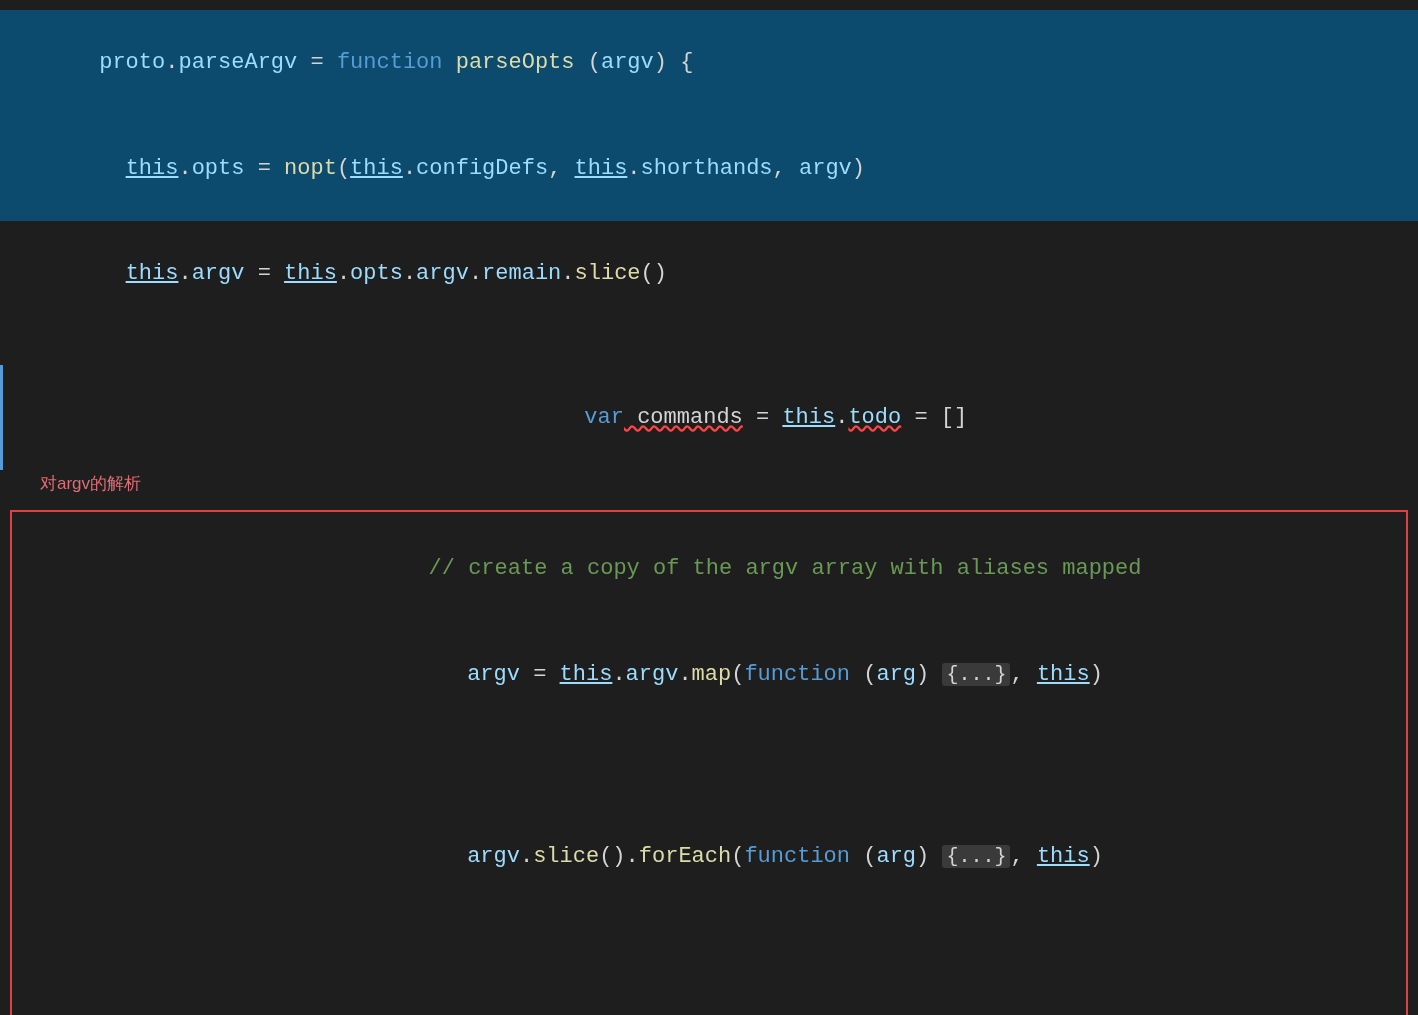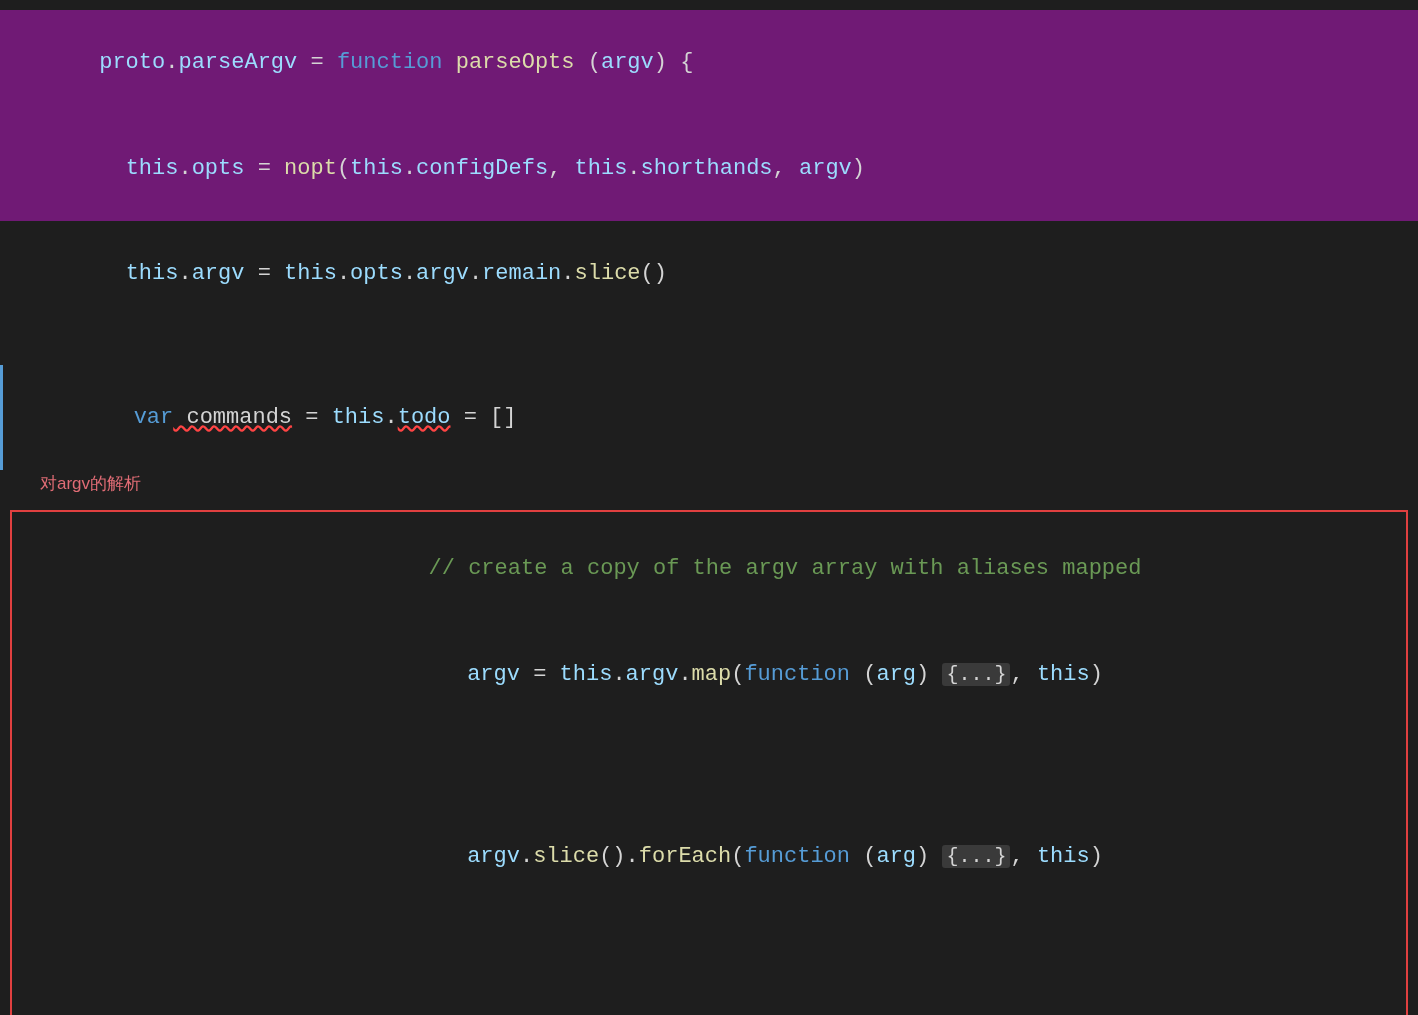--- a/index.html
+++ b/index.html
@@ -31,31 +31,31 @@
     .code-line {
       display: flex;
       align-items: baseline;
       padding: 0 0 0 20px;
       min-height: 38px;
       position: relative;
       white-space: pre;
     }
 
     .code-line.highlighted-line {
-      background-color: #701a75;
+      background-color: #0c4a6e;
     }
 
     .line-content {
       flex: 1;
       position: relative;
     }
 
     
     .kw { color: #569cd6; } 
-    .kw-this { color: #9cdcfe; } 
+    .kw-this { color: #9cdcfe; text-decoration: underline; } 
     .prop { color: #9cdcfe; }
     .plain { color: #d4d4d4; }
     .light-blue { color: #9cdcfe; }
     .yellow { color: #dcdcaa; }
     .green-comment { color: #6a9955; }
     .blue-kw { color: #569cd6; }
     .squiggle-red { text-decoration: underline wavy #f44; }
 
     
     .cn-label {
@@ -120,21 +120,21 @@
   <div class="code-line">
     <span class="line-content">
       <span class="plain">&nbsp;&nbsp;</span><span class="kw-this">this</span><span class="plain">.</span><span class="prop">argv</span><span class="plain"> = </span><span class="kw-this">this</span><span class="plain">.</span><span class="prop">opts</span><span class="plain">.</span><span class="prop">argv</span><span class="plain">.</span><span class="prop">remain</span><span class="plain">.</span><span class="yellow">slice</span><span class="plain">()</span>
     </span>
   </div>
 
   <div class="empty-line"></div>
 
   <div class="code-line" style="position:relative;">
     <div class="left-accent"></div>
-    <span class="line-content" style="padding-left:8px;">
+    <span class="line-content" style="padding-left:8px;text-align:center;">
       <span class="plain">&nbsp;&nbsp;</span><span class="blue-kw">var</span><span class="plain squiggle-red">&nbsp;commands</span><span class="plain"> = </span><span class="kw-this">this</span><span class="plain">.</span><span class="prop squiggle-red">todo</span><span class="plain"> = []</span>
     </span>
   </div>
 
   <div class="code-line">
     <span class="cn-label">对argv的解析</span>
   </div>
 
   <div class="section-box">
 

